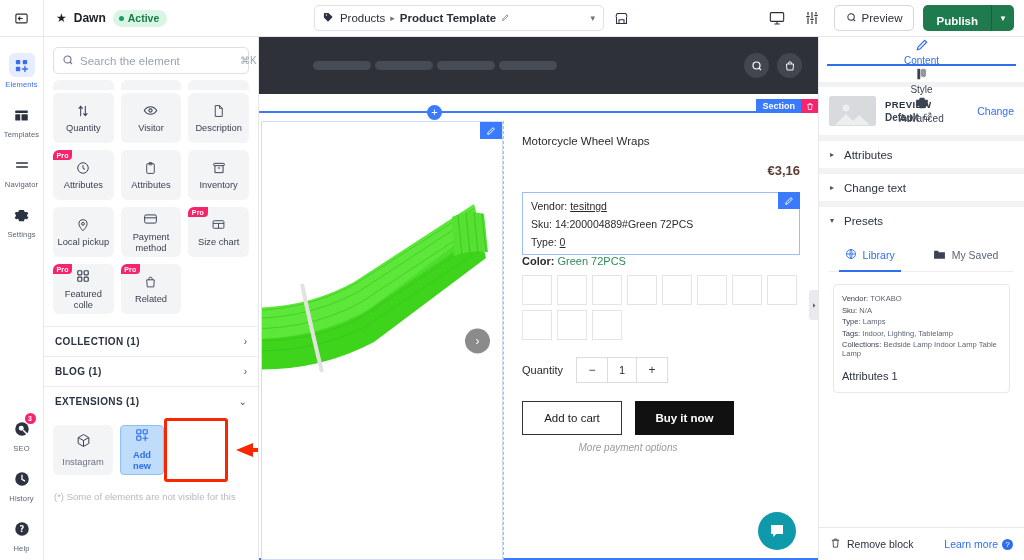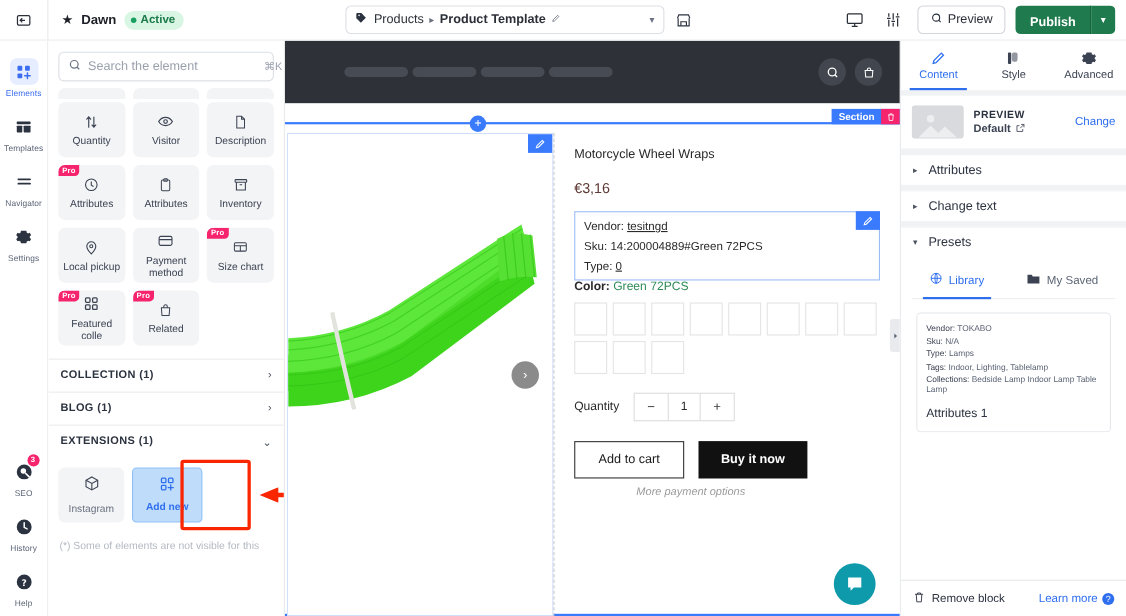--- a/index.html
+++ b/index.html
@@ -117,21 +117,21 @@
   .acc-lb { font-size: 10px; font-weight: 700; color: #2b3240; letter-spacing: .35px; }
   .acc-ar { color: #4b5360; font-size: 10px; }
 
   .ext-area { padding: 9px; display: flex; gap: 7px; position: relative; }
   .ext-cell {
     width: 60px; height: 50px; background: #f3f4f6; border-radius: 6px;
     display: flex; flex-direction: column; align-items: center; justify-content: center; gap: 5px; cursor: pointer;
   }
   .ext-cell .el-lb { color: #6b7280; }
   .addnew {
-    width: 64px; height: 50px; background: #bfdcfb; border-radius: 4px;
+    width: 44px; height: 50px; background: #bfdcfb; border-radius: 4px;
     display: flex; flex-direction: column; align-items: center; justify-content: center; gap: 4px;
     border: 1px solid #8fc0f5; cursor: pointer; color: #2f6fed;
   }
   .addnew .el-lb { color: #2f6fed; font-weight: 600; }
   .highlight-box {
     position: absolute; left: 120px; top: 2px; width: 64px; height: 64px;
     border: 3px solid #fa2600; border-radius: 3px; pointer-events: none;
   }
   .arrow-wrap { position: absolute; left: 190px; top: 27px; pointer-events: none; }
 
@@ -181,21 +181,21 @@
   .img-area { position: absolute; inset: 0; overflow: hidden; background:#fff; }
   .next-arrow {
     position: absolute; right: 12px; top: 50%; transform: translateY(-50%);
     width: 25px; height: 25px; border-radius: 50%; background: #8b8b8b; color: #fff;
     display: flex; align-items: center; justify-content: center; font-size: 12px; cursor: pointer; z-index: 4;
   }
   .vdash { width: 5px; border-left: 1px dashed #b9b9bb; }
 
   .prod-info { flex: 1; padding: 14px 8px 0 14px; position: relative; }
   .p-title { font-size: 11.5px; color: #2a2a2a; }
-  .p-price { font-size: 13px; color: #5e3a35; margin-top: 16px; font-weight: 400; }
+  .p-price { font-size: 13px; color: #5e3a35; margin-top: 16px; font-weight: 700; text-align: right; }
   .attr-box {
     margin-top: 14px; border: 1px solid #9dbdf6; padding: 7px 8px 6px 8px; position: relative; background: #fff;
   }
   .attr-edit {
     position: absolute; right: -1px; top: -1px; width: 22px; height: 17px; background: #3a7bfd;
     display: flex; align-items: center; justify-content: center; cursor: pointer;
   }
   .attr-line { font-size: 10.5px; color: #2a2a2a; margin-bottom: 6px; }
   .attr-line:last-child { margin-bottom: 0; }
   .attr-line .ul { text-decoration: underline; }
@@ -228,21 +228,21 @@
     position: absolute; right: 0; top: 253px; width: 9px; height: 30px; background: #e8eaed;
     border-radius: 3px 0 0 3px; display: flex; align-items: center; justify-content: center;
     color: #5b6475; font-size: 8px; cursor: pointer; z-index: 9;
   }
 
   
   .rpanel {
     width: 206px; min-width: 206px; background: #fff; border-left: 1px solid #e6e8eb;
     display: flex; flex-direction: column;
   }
-  .rtabs { display: flex; height: 45px; }
+  .rtabs { display: flex; height: 45px; flex-direction: column; }
   .rtab { flex: 1; display: flex; flex-direction: column; align-items: center; justify-content: center; gap: 3px; cursor: pointer; position: relative; }
   .rtab-ico { color: #3b4252; height: 15px; display: flex; align-items: center; }
   .rtab-lb { font-size: 10px; color: #3b4252; }
   .rtab.active .rtab-ico, .rtab.active .rtab-lb { color: #2f6fed; }
   .rtab.active::after { content:''; position: absolute; bottom: 0; left: 8px; right: 8px; height: 2px; background: #2f6fed; }
   .r-div { height: 5px; background: #f1f2f4; }
   .preview-row { display: flex; align-items: center; gap: 9px; padding: 9px 10px; }
   .thumb {
     width: 47px; height: 30px; background: #d8dade; border-radius: 3px; position: relative; overflow: hidden; flex: none;
   }

